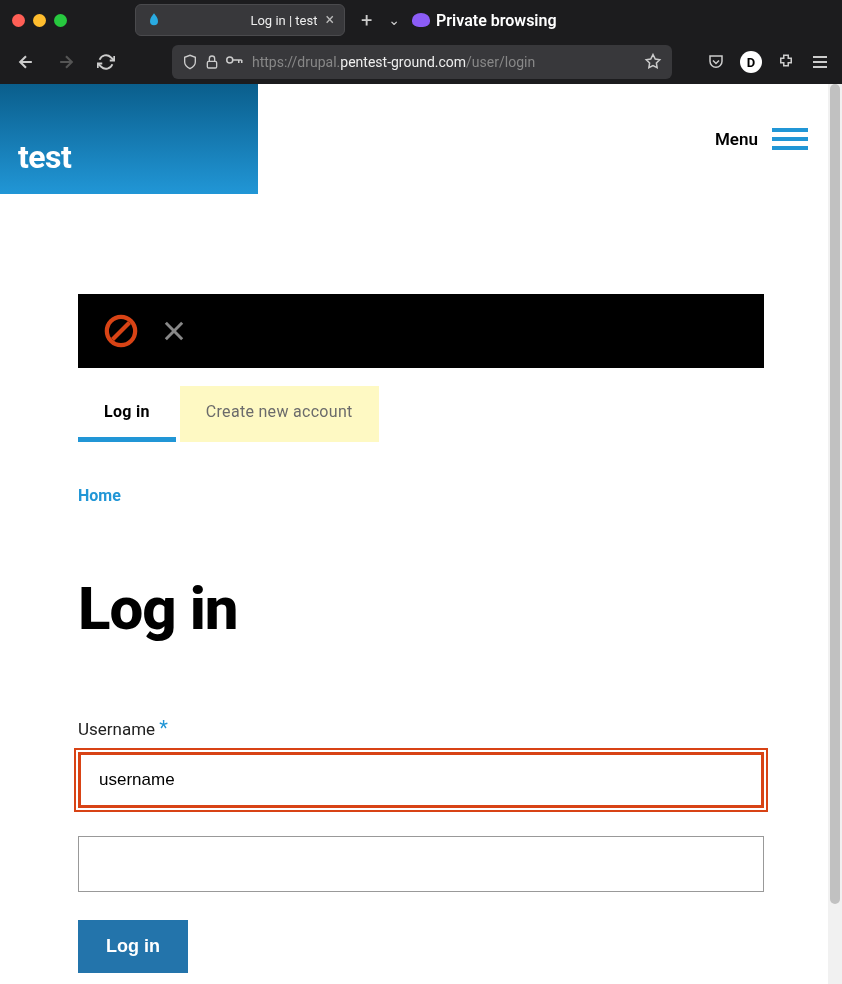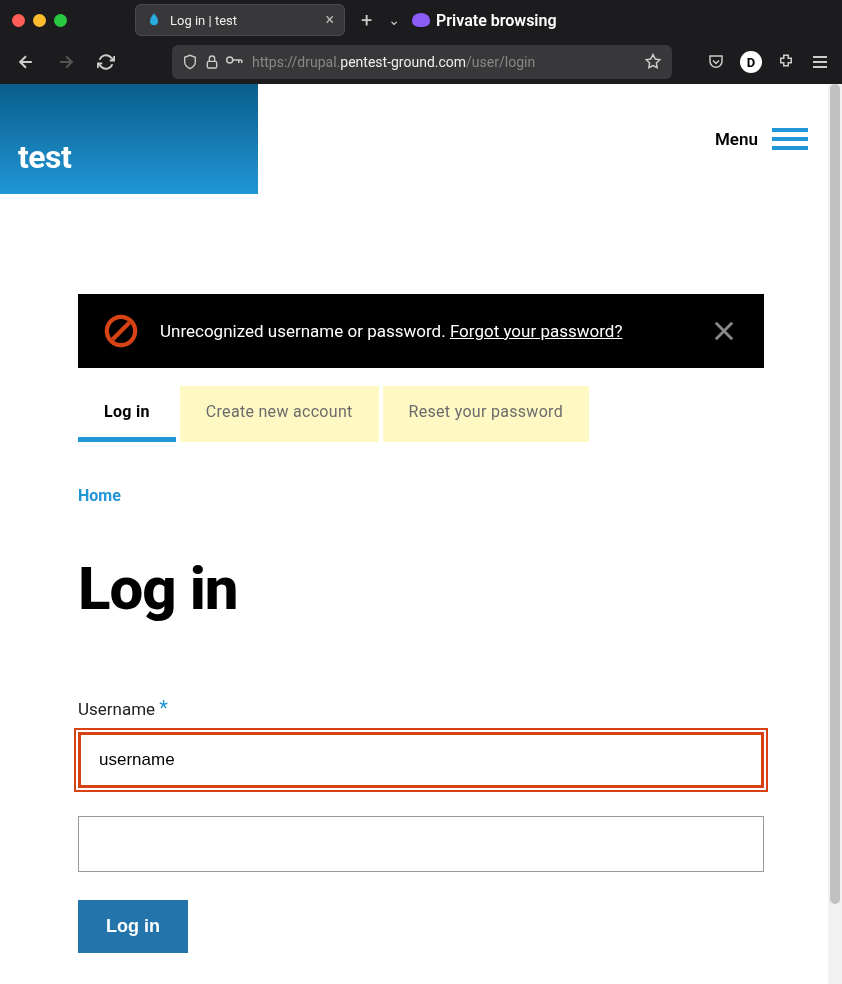--- a/index.html
+++ b/index.html
@@ -48,21 +48,21 @@
       height: 32px;
       color: #eee;
       font-size: 13px;
       gap: 8px;
     }
     .tab-icon {
       width: 16px;
       height: 16px;
       color: #29abe2;
     }
-    .tab-title { flex: 1; white-space: nowrap; overflow: hidden; }
+    .tab-title { flex: 1; white-space: nowrap; overflow: hidden; text-align: right; }
     .tab-close {
       color: #bbb;
       font-size: 16px;
       line-height: 1;
       cursor: pointer;
     }
     .new-tab {
       color: #ccc;
       font-size: 20px;
       padding: 0 8px;
@@ -253,21 +253,21 @@
       letter-spacing: 0.3px;
     }
     .page-tab.active {
       background: #fff;
       color: #000;
       font-weight: 700;
       border-bottom: 5px solid #2196d6;
     }
     
     .breadcrumb {
-      margin-bottom: 48px;
+      margin-bottom: 68px;
     }
     .breadcrumb a {
       color: #2196d6;
       font-size: 16px;
       font-weight: 700;
       text-decoration: none;
       cursor: pointer;
     }
     
     .page-title {
@@ -417,33 +417,29 @@
       </div>
     </div>
   </div>
 
   <div class="content">
     <div class="alert">
       <svg class="alert-icon" viewBox="0 0 24 24">
         <circle cx="12" cy="12" r="10" fill="none" stroke="#d84315" stroke-width="3"></circle>
         <line x1="6" y1="18" x2="18" y2="6" stroke="#d84315" stroke-width="3"></line>
       </svg>
-      <div class="alert-text">
-        <span>Unrecognized username or password. </span><span class="alert-link">Forgot your password?</span>
-      </div>
       <svg class="alert-close" viewBox="0 0 24 24">
         <line x1="5" y1="5" x2="19" y2="19" stroke="currentColor" stroke-width="2.5"></line>
         <line x1="19" y1="5" x2="5" y2="19" stroke="currentColor" stroke-width="2.5"></line>
       </svg>
     </div>
 
     <div class="tabs">
       <div class="page-tab active">Log in</div>
       <div class="page-tab">Create new account</div>
-      <div class="page-tab">Reset your password</div>
     </div>
 
     <div class="breadcrumb">
       <a>Home</a>
     </div>
 
     <h1 class="page-title">Log in</h1>
 
     <form>
       <div class="form-group">

